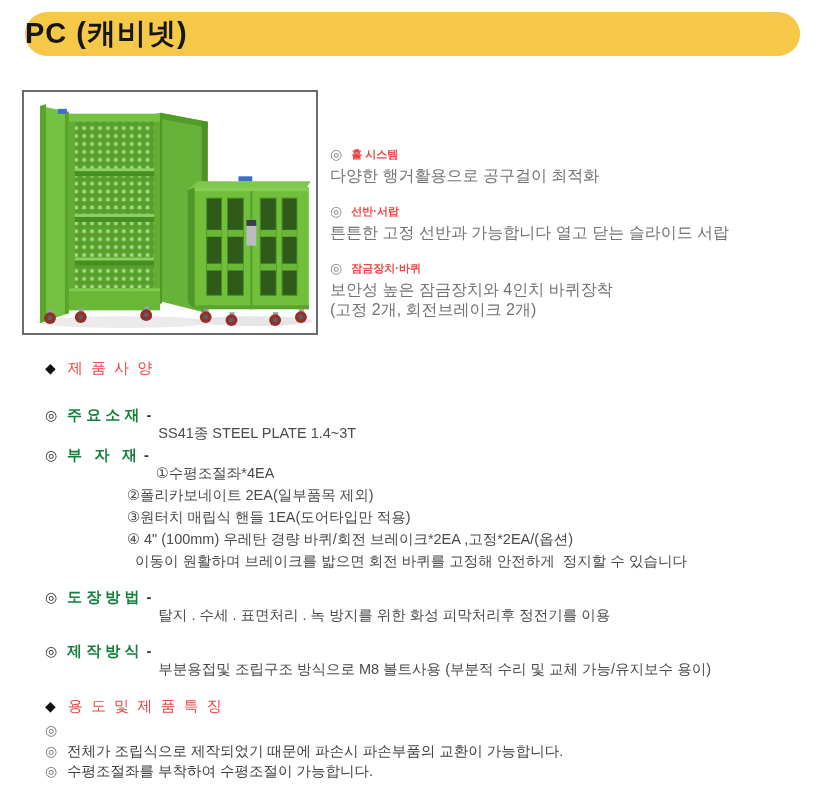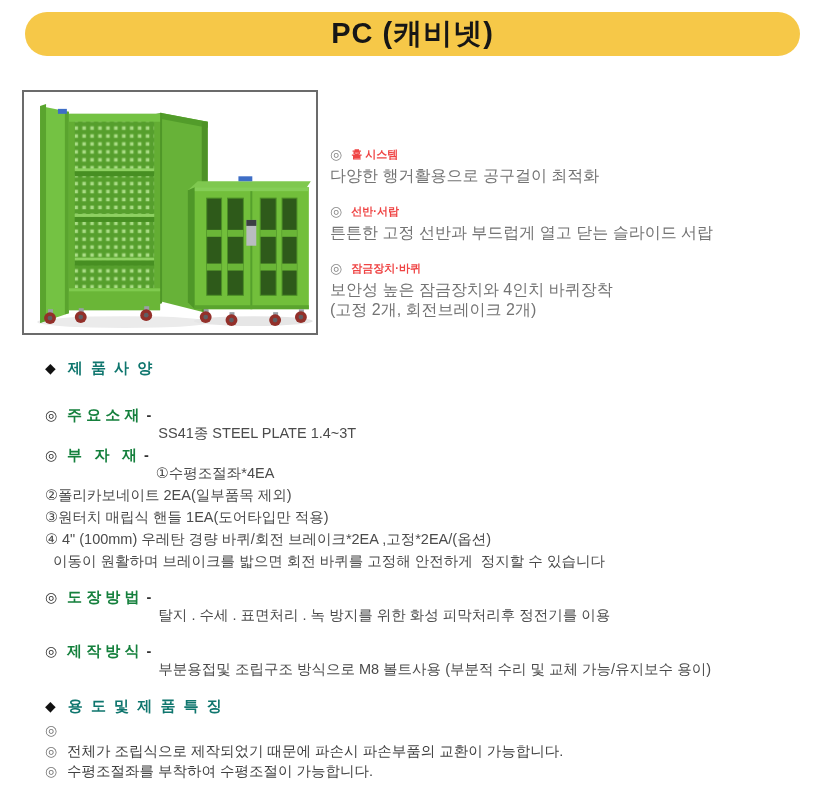--- a/index.html
+++ b/index.html
@@ -3,21 +3,21 @@
 <meta charset="utf-8">
 <style>
   html,body{margin:0;padding:0;background:#ffffff;}
   #page{
     position:relative;width:820px;height:790px;background:#ffffff;overflow:hidden;
     font-family:"Liberation Sans","DejaVu Sans",sans-serif;color:#4b4b4b;
   }
   
   .banner{
     position:absolute;left:25px;top:12px;width:775px;height:44px;
-    background:#F6C848;display:flex;align-items:center;justify-content:center;border-radius:22px;
+    background:#F6C848;display:flex;align-items:center;border-radius:22px;
   }
   .banner-title{
     font-size:29px;font-weight:800;color:#161616;letter-spacing:1px;
   }
   
   .frame{
     position:absolute;left:22px;top:90px;width:296px;height:245px;
     border:2px solid #6b6b6b;background:#ffffff;box-sizing:border-box;
   }
   .frame svg{display:block;margin:1px auto 0 auto;}
@@ -25,28 +25,28 @@
   .features{position:absolute;left:330px;top:145px;width:475px;}
   .feature{margin-bottom:16px;}
   .f-head{display:flex;align-items:center;margin-bottom:3px;line-height:18px;}
   .f-bullet{color:#8a8a8a;font-size:14px;margin-right:9px;}
   .f-title{font-size:11px;font-weight:bold;color:#ef4444;}
   .f-body{font-size:16px;color:#737373;line-height:20px;}
   
   .content{position:absolute;left:45px;top:358px;width:760px;}
   .section-head{display:flex;align-items:center;height:20px;line-height:20px;}
   .s-marker{color:#111;font-size:14px;margin-right:12px;}
-  .s-title{font-size:15px;font-weight:bold;color:#0f766e;letter-spacing:2px;}
+  .s-title{font-size:15px;font-weight:normal;color:#ef4444;letter-spacing:2px;}
   .spec-rows{margin-top:26px;}
   .spec-row{display:flex;line-height:22px;font-size:14.5px;}
   .spec-bullet{width:22px;font-weight:bold;color:#333;font-size:14px;}
   .spec-label{font-weight:bold;color:#15803d;font-size:15px;white-space:pre;}
   .spec-dash{margin:0 7px;color:#333;font-weight:bold;}
   .spec-first{color:#4b4b4b;margin-top:18px;}
-  .cont-line{line-height:22px;font-size:14.5px;color:#4b4b4b;white-space:pre-wrap;}
+  .cont-line{line-height:22px;font-size:14.5px;color:#4b4b4b;margin-left:82px;white-space:pre-wrap;}
   .cont-paint{margin-left:73px;}
   .cont-bold{font-weight:bold;color:#2b2b2b;}
   .mt14{margin-top:14px;}
   .usage-head{margin-top:16px;}
   .usage-list{margin-top:4px;}
   .usage-item{display:flex;line-height:20.5px;font-size:14.5px;color:#3f3f3f;}
   .u-bullet{color:#777;width:22px;font-size:14px;}
 </style>
 </head>
 <body>
@@ -164,21 +164,21 @@
         <span class="f-bullet">◎</span>
         <span class="f-title">홀 시스템</span>
       </div>
       <div class="f-body">다양한 행거활용으로 공구걸이 최적화</div>
     </div>
     <div class="feature">
       <div class="f-head">
         <span class="f-bullet">◎</span>
         <span class="f-title">선반·서랍</span>
       </div>
-      <div class="f-body">튼튼한 고정 선반과 부드럽게 열고 닫는 슬라이드 서랍</div>
+      <div class="f-body">튼튼한 고정 선반과 가능합니다 열고 닫는 슬라이드 서랍</div>
     </div>
     <div class="feature">
       <div class="f-head">
         <span class="f-bullet">◎</span>
         <span class="f-title">잠금장치·바퀴</span>
       </div>
       <div class="f-body">보안성 높은 잠금장치와 4인치 바퀴장착</div>
       <div class="f-body">(고정 2개, 회전브레이크 2개)</div>
     </div>
   </div>

